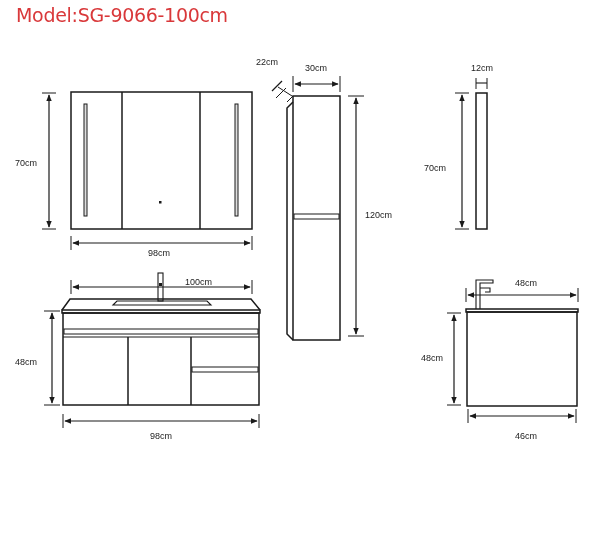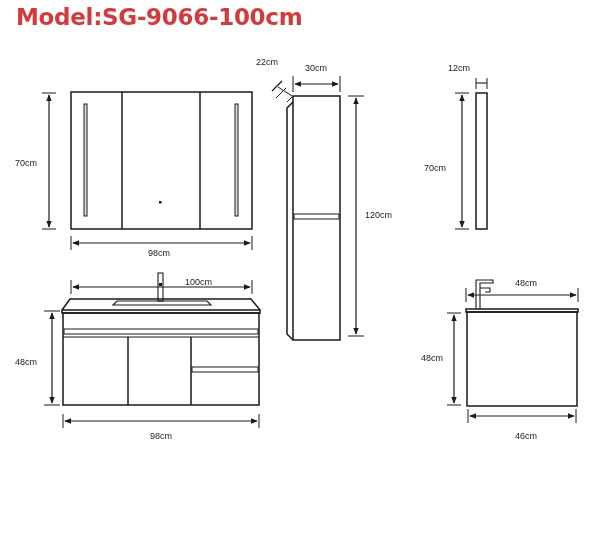--- a/index.html
+++ b/index.html
@@ -1,17 +1,17 @@
 <!DOCTYPE html>
 <html><head>
 <meta charset="utf-8">
 <style>
   html, body { margin: 0; padding: 0; background: #ffffff; }
   body { width: 600px; height: 537px; position: relative; overflow: hidden; font-family: "Liberation Sans", "DejaVu Sans", sans-serif; }
-  .title { position: absolute; left: 16px; top: 4px; font-size: 23px; color: #d9383a; font-family: "DejaVu Sans", sans-serif; letter-spacing: -0.3px; font-weight: bold; }
+  .title { position: absolute; left: 16px; top: 4px; font-size: 19px; color: #d9383a; font-family: "DejaVu Sans", sans-serif; letter-spacing: -0.3px; }
   svg.drawing { position: absolute; left: 0; top: 0; }
   .lbl { position: absolute; font-size: 9px; color: #222; font-family: "Liberation Sans", sans-serif; white-space: nowrap; }
 </style>
 </head>
 <body>
 
 <div class="title">Model:SG-9066-100cm</div>
 
 <svg class="drawing" width="600" height="537" viewBox="0 0 600 537" xmlns="http://www.w3.org/2000/svg">
   <defs>
@@ -119,21 +119,21 @@
   </g>
 </svg>
 
 <div class="lbl" style="left:15px;top:158px;">70cm</div>
 <div class="lbl" style="left:148px;top:248px;">98cm</div>
 
 <div class="lbl" style="left:256px;top:57px;">22cm</div>
 <div class="lbl" style="left:305px;top:63px;text-align:center;">30cm</div>
 <div class="lbl" style="left:365px;top:210px;">120cm</div>
 
-<div class="lbl" style="left:448px;top:63px;">12cm</div>
+<div class="lbl" style="left:471px;top:63px;">12cm</div>
 <div class="lbl" style="left:424px;top:163px;">70cm</div>
 
 <div class="lbl" style="left:185px;top:277px;">100cm</div>
 <div class="lbl" style="left:15px;top:357px;">48cm</div>
 <div class="lbl" style="left:150px;top:431px;">98cm</div>
 
 <div class="lbl" style="left:515px;top:278px;">48cm</div>
 <div class="lbl" style="left:421px;top:353px;">48cm</div>
 <div class="lbl" style="left:515px;top:431px;">46cm</div>
 

